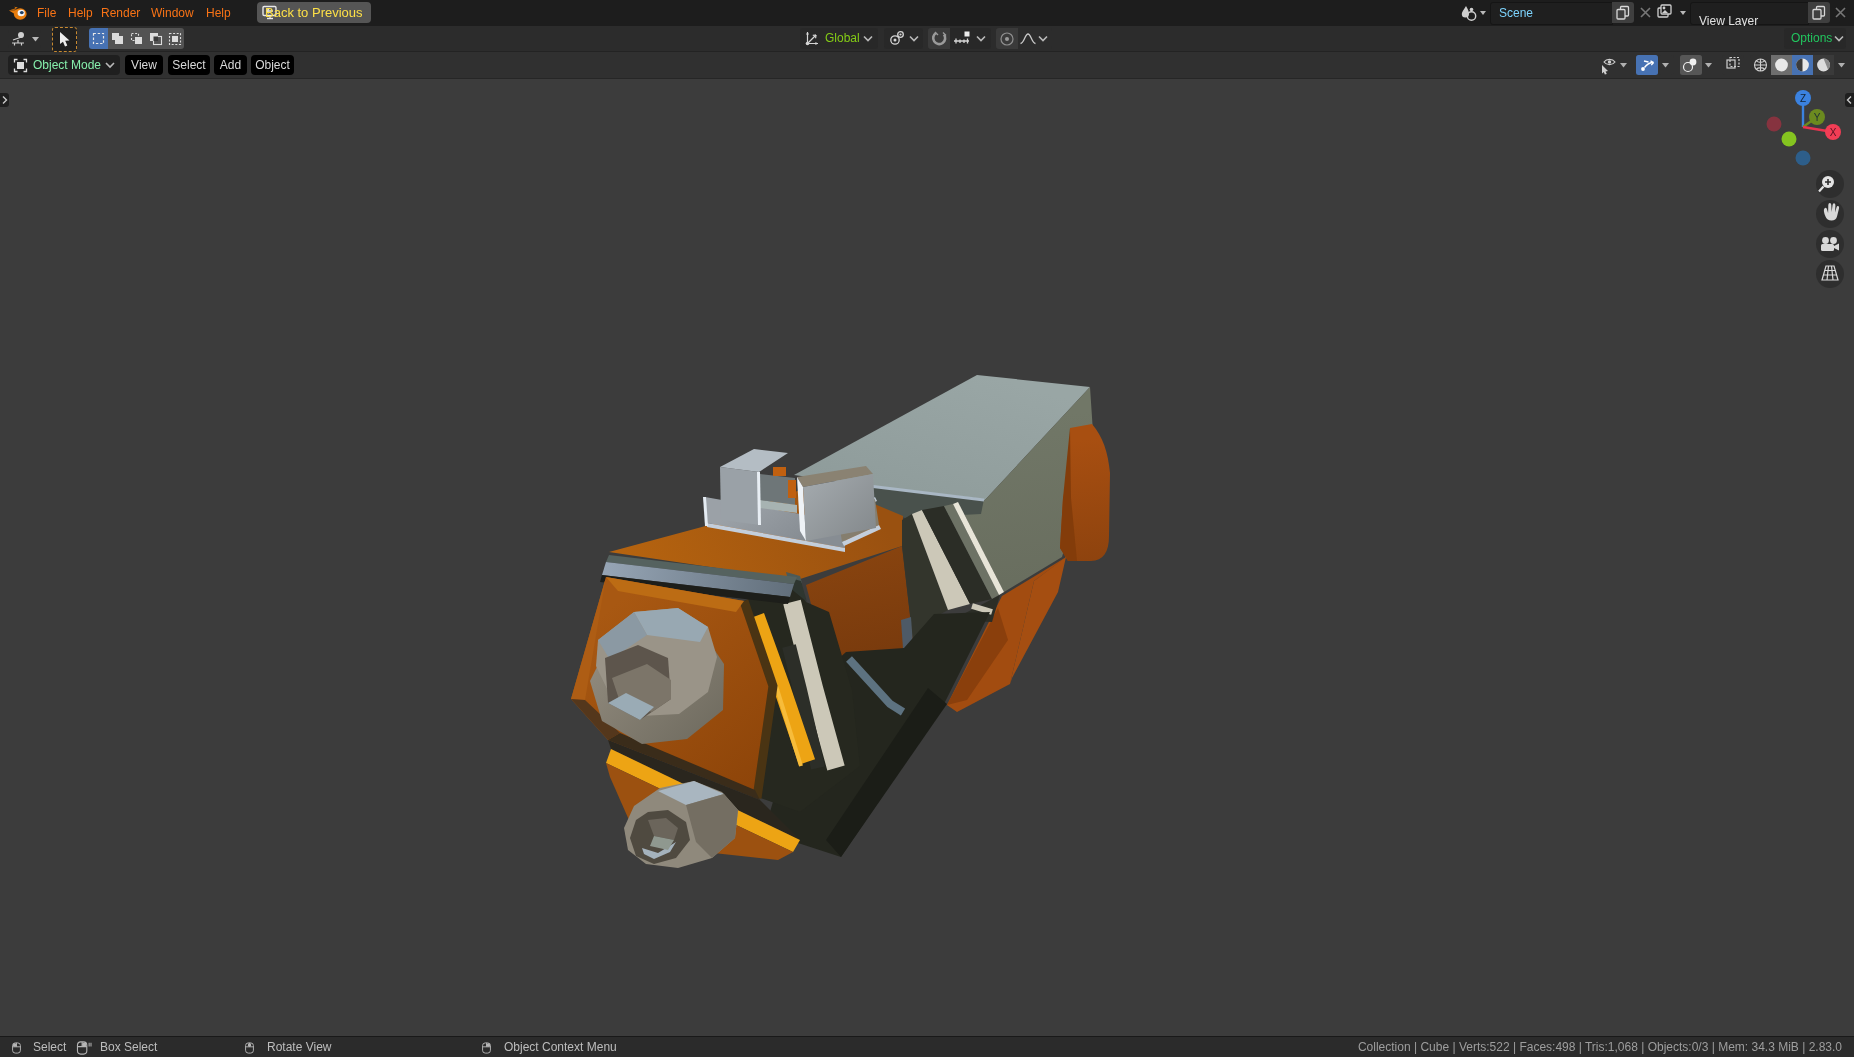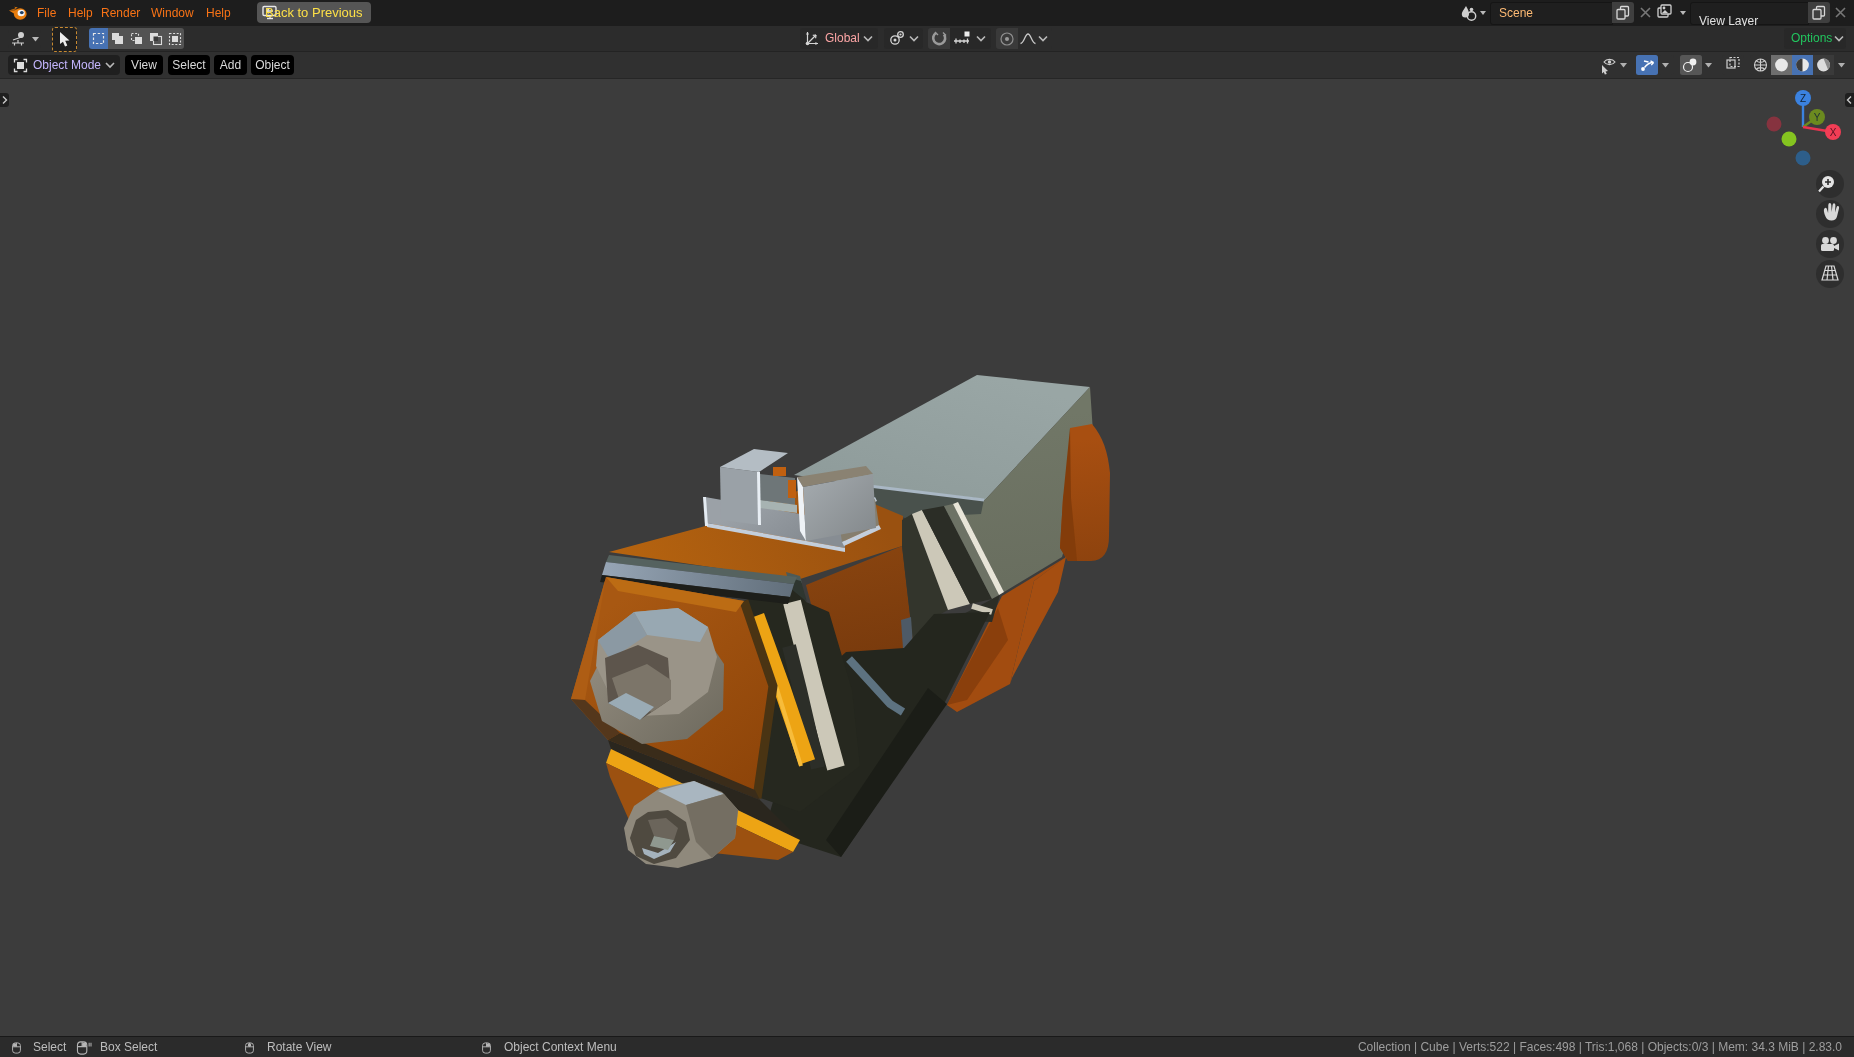--- a/index.html
+++ b/index.html
@@ -223,21 +223,21 @@
     <span style="position:absolute;left:8px;top:0;color:#fde047;font-size:13px;line-height:21px;white-space:nowrap;">Back to Previous</span>
   </div>
 
   <svg class="abs" style="left:1458px;top:3px" width="30" height="20" viewBox="0 0 30 20">
     <path d="M8 3 C10.5 7 11 9 11 11 a3.6 3.6 0 0 1 -7.2 0 C3.8 9 5.5 7 8 3 Z" fill="#cfcfcf"></path>
     <circle cx="13.5" cy="13" r="4.2" fill="none" stroke="#cfcfcf" stroke-width="1.4"></circle>
     <circle cx="13.5" cy="6.5" r="1.8" fill="#cfcfcf"></circle>
     <path d="M22 8 l6 0 -3 4 z" fill="#b9b9b9"></path>
   </svg>
   <div class="abs" style="left:1490px;top:2px;width:121px;height:21px;background:#1f1f1f;border:1px solid #151515;border-radius:3px 0 0 3px;">
-     <span style="position:absolute;left:8px;color:#fdba74;font-size:12px;line-height:20px;">Scene</span>
+     <span style="position:absolute;left:8px;color:#7dd3fc;font-size:12px;line-height:20px;">Scene</span>
   </div>
   <div class="abs" style="left:1612px;top:2px;width:22px;height:21px;background:#3f3f3f;border-radius:0 3px 3px 0;">
      <svg class="abs" style="left:3px;top:3px" width="16" height="15" viewBox="0 0 16 15">
        <rect x="5.5" y="1.5" width="8" height="9.5" rx="1" fill="none" stroke="#d8d8d8" stroke-width="1.3"></rect>
        <rect x="2" y="4.5" width="8" height="9.5" rx="1" fill="#3f3f3f" stroke="#d8d8d8" stroke-width="1.3"></rect>
      </svg>
   </div>
   <svg class="abs" style="left:1638px;top:5px" width="15" height="15" viewBox="0 0 15 15">
     <path d="M3 3 L12 12 M12 3 L3 12" stroke="#777" stroke-width="1.6"></path>
   </svg>
@@ -306,21 +306,21 @@
   <div class="abs" style="left:800px;top:2px;width:78px;height:21px;background:#282828;border-radius:3px;">
     <svg class="abs" style="left:4px;top:2px" width="17" height="17" viewBox="0 0 17 17">
       <g stroke="#d5d5d5" stroke-width="1.2" fill="none">
         <path d="M3.5 2 L3.5 13.5 L14 13.5"></path>
         <path d="M3.5 13.5 L12 5"></path>
           <path d="M12 5 l-3.2 0.4 M12 5 l-0.4 3.2"></path>
         <path d="M3.5 2 l-1.5 2.6 l3 0 z M14 13.5 l-2.6 -1.5 0 3 z" fill="#d5d5d5" stroke="none"></path>
         <circle cx="3.5" cy="13.5" r="1.8" fill="#d5d5d5" stroke="none"></circle>
       </g>
     </svg>
-    <span style="position:absolute;left:25px;color:#fca5a5;font-size:12px;line-height:21px;">Global</span>
+    <span style="position:absolute;left:25px;color:#84cc16;font-size:12px;line-height:21px;">Global</span>
     <svg class="abs" style="left:62px;top:7px" width="12" height="8" viewBox="0 0 12 8">
         <path d="M2 1.5 l4 4 4 -4" stroke="#b9b9b9" stroke-width="1.6" fill="none"></path>
       </svg>
   </div>
   <div class="abs" style="left:884px;top:2px;width:39px;height:21px;background:#282828;border-radius:3px;">
     <svg class="abs" style="left:4px;top:2px" width="18" height="17" viewBox="0 0 18 17">
       <circle cx="7" cy="10" r="4.2" fill="none" stroke="#d5d5d5" stroke-width="1.3"></circle>
       <circle cx="7" cy="10" r="1.5" fill="#d5d5d5"></circle>
       <circle cx="12.5" cy="4.5" r="2.8" fill="none" stroke="#d5d5d5" stroke-width="1.3"></circle>
       <circle cx="12.5" cy="4.5" r="1.1" fill="#d5d5d5"></circle>
@@ -366,21 +366,21 @@
       </svg>
   </div>
 </div>
 
 <div id="row3" class="abs">
   <div class="btn" style="left:8px;top:3px;width:112px;height:20px;background:#1f1f1f;">
     <svg class="abs" style="left:5px;top:3px" width="15" height="15" viewBox="0 0 15 15">
       <rect x="4" y="4" width="7" height="7" fill="#dcdcdc"></rect>
       <path d="M1.5 4.5 l0 -3 3 0 M10.5 1.5 l3 0 0 3 M13.5 10.5 l0 3 -3 0 M4.5 13.5 l-3 0 0 -3" stroke="#dcdcdc" stroke-width="1.3" fill="none"></path>
     </svg>
-    <span style="position:absolute;left:25px;top:0;color:#c4b5fd;font-size:12px;line-height:20px;">Object Mode</span>
+    <span style="position:absolute;left:25px;top:0;color:#86efac;font-size:12px;line-height:20px;">Object Mode</span>
     <svg class="abs" style="left:96px;top:7px" width="12" height="8" viewBox="0 0 12 8">
         <path d="M2 1 l4 4 4 -4" stroke="#b9b9b9" stroke-width="1.6" fill="none"></path>
       </svg>
   </div>
   <span class="btn" style="left:125px;top:3px;width:38px;height:20px;line-height:20px;">View</span>
   <span class="btn" style="left:168px;top:3px;width:42px;height:20px;line-height:20px;">Select</span>
   <span class="btn" style="left:214px;top:3px;width:33px;height:20px;line-height:20px;">Add</span>
   <span class="btn" style="left:251px;top:3px;width:43px;height:20px;line-height:20px;">Object</span>
 
   <svg class="abs" style="left:1598px;top:3px" width="248" height="20" viewBox="0 0 248 20">

